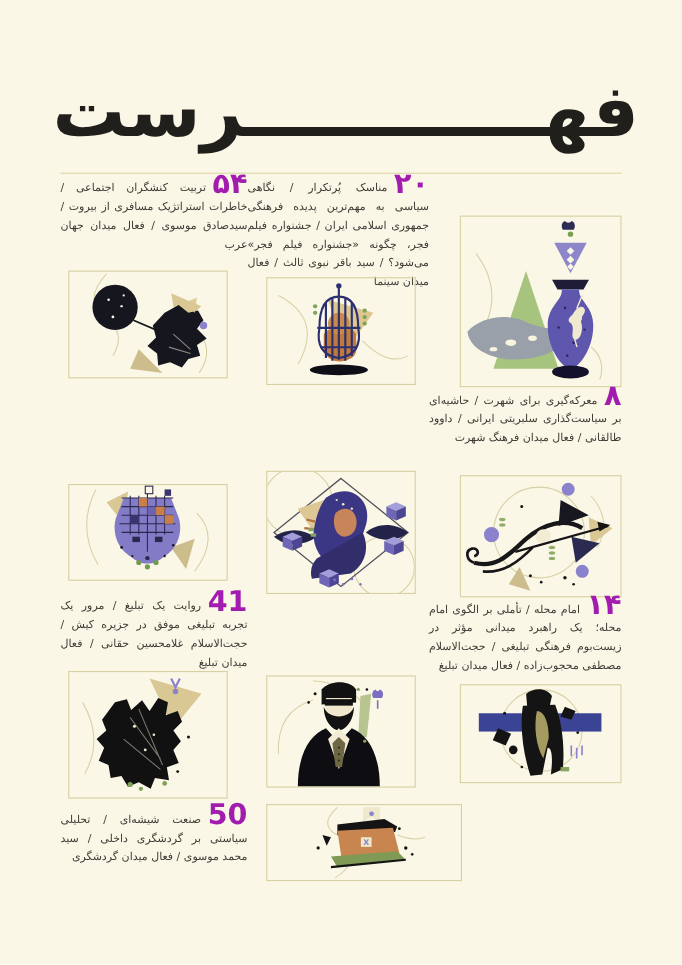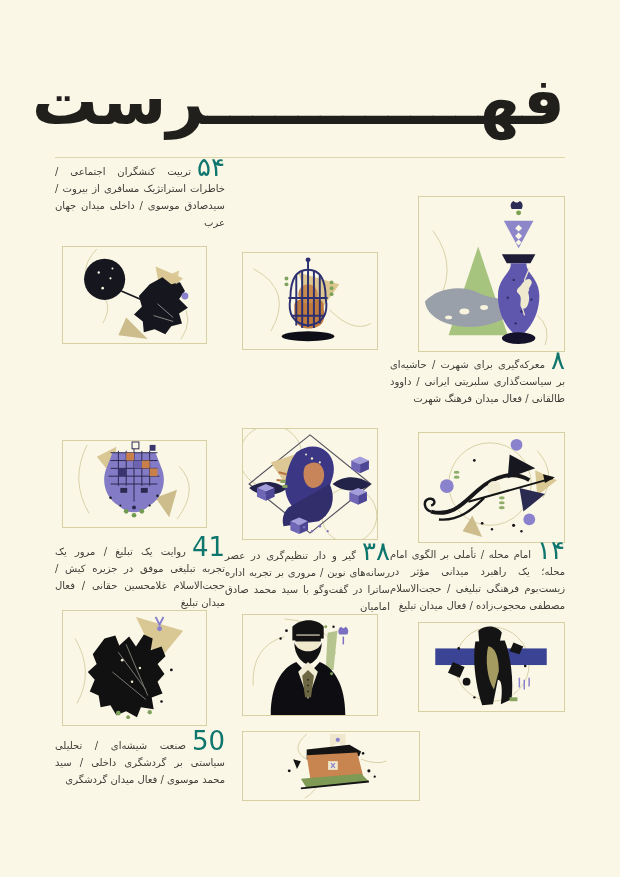--- a/index.html
+++ b/index.html
@@ -1,31 +1,31 @@
 <!DOCTYPE html>
 <html lang="fa" dir="rtl"><head>
 <meta charset="utf-8">
 <style>
   html,body{margin:0;padding:0;background:#ffffff;}
   .page{
     position:relative;width:620px;height:877px;overflow:hidden;
     background:#FAF7E6;font-family:"DejaVu Sans",sans-serif;direction:rtl;
   }
   .title{
-    position:absolute;top:50px;left:55px;right:55px;height:104px;margin:0;
+    position:absolute;top:50px;left:55px;right:39px;height:104px;margin:0;
     font-size:66px;font-weight:bold;color:#201F1B;text-align:left;
     line-height:104px;white-space:nowrap;
   }
   .divider{position:absolute;top:157px;left:55px;right:55px;height:1px;background:#DCD6A9;}
   .entry{
     position:absolute;direction:rtl;text-align:justify;text-align-last:right;
     color:#3D3C36;font-size:10px;line-height:17px;
   }
   .entry .num{
-    font-size:26px;font-weight:normal;color:#0f766e;line-height:0;
+    font-size:26px;font-weight:bold;color:#a21caf;line-height:0;
     padding-left:6px;position:relative;top:1px;letter-spacing:1px;
   }
   .col-r{left:390px;width:175px;}
   .col-m{left:225px;width:165px;}
   .col-l{left:55px;width:170px;}
   .pe6{top:168px;}  .pe20{top:163px;} .pe54{top:163px;}
   .pe8{top:356px;}  .pe28{top:356px;} .pe58{top:356px;}
   .pe14{top:546px;} .pe38{top:547px;} .pe66{top:543px;}
   .pe70{top:737px;}
   .illus{position:absolute;border:1px solid #D6D0A2;box-sizing:border-box;}
@@ -73,20 +73,23 @@
           <circle cx="104" cy="116" r="1.3"></circle>
         <circle cx="114" cy="104" r="1.1"></circle>
           <circle cx="98" cy="128" r="1.2"></circle>
       </g>
       <path d="M103,90 c4,-7 9,-9 11,-5 c2,4 -5,7 -3,13 c2,6 -1,17 -6,15 c-5,-2 1,-11 -4,-15 c-4,-3 0,-6 2,-8 Z" fill="#efe9cf"></path>
       <path d="M112,72 l-5,12 4,10 -7,16 3,10" fill="none" stroke="#efe9cf" stroke-width="1.3"></path>
       <ellipse cx="101" cy="143" rx="17" ry="6" fill="#14122a"></ellipse>
     </svg>
   </div>
 
+  <section class="entry col-m pe20">
+    <span class="num">۲۰</span><span>مناسک پُرتکرار / نگاهی سیاسی به مهم‌ترین پدیده فرهنگی جمهوری اسلامی ایران / جشنواره فیلم فجر، چگونه «جشنواره فیلم فجر» می‌شود؟ / سید باقر نبوی ثالث / فعال میدان سینما</span>
+  </section>
   <div class="illus b20">
     <svg viewBox="0 0 136 98" xmlns="http://www.w3.org/2000/svg">
       <path d="M10,16 Q52,38 28,80" fill="none" stroke="#d7d1a6" stroke-width="1"></path>
       <path d="M88,58 Q112,82 130,72" fill="none" stroke="#d7d1a6" stroke-width="1"></path>
       <polygon points="56,20 98,32 72,68" fill="#ddc78f"></polygon>
       <ellipse cx="66" cy="85" rx="27" ry="5" fill="#0e0e16"></ellipse>
       <path d="M52,54 c-2,-10 30,-12 30,-1 c0,9 3,18 -6,22 c-10,5 -22,1 -24,-9 Z" fill="#bf7a3e"></path>
       <circle cx="66" cy="42" r="10" fill="#c98a4d"></circle>
       <g fill="none" stroke="#2c3070" stroke-width="2">
         <path d="M48,46 c0,-20 7,-29 18,-29 c11,0 18,9 18,29"></path>
@@ -101,21 +104,21 @@
         <circle cx="90" cy="30" r="2"></circle>
           <circle cx="90" cy="36" r="2"></circle>
           <circle cx="90" cy="42" r="2"></circle>
         <circle cx="44" cy="26" r="2"></circle>
           <circle cx="44" cy="32" r="2"></circle>
       </g>
     </svg>
   </div>
 
   <section class="entry col-l pe54">
-    <span class="num">۵۴</span><span>تربیت کنشگران اجتماعی / خاطرات استراتژیک مسافری از بیروت / سیدصادق موسوی / داخلی میدان جهان عرب</span>
+    <span class="num">۵۴</span><span>تربیت کنشگران اجتماعی / خاطرات استراتژیک مسافری از بیروت / سیدصادق موسوی / فعال میدان جهان عرب</span>
   </section>
   <div class="illus b54">
     <svg viewBox="0 0 145 98" xmlns="http://www.w3.org/2000/svg">
       <path d="M34,2 Q10,28 36,46 Q52,58 40,78" fill="none" stroke="#d7d1a6" stroke-width="1"></path>
       <path d="M120,56 Q134,74 120,94" fill="none" stroke="#d7d1a6" stroke-width="1"></path>
       <polygon points="94,20 122,32 100,52" fill="#d9c794"></polygon>
       <polygon points="64,72 86,94 56,90" fill="#cdbd8d"></polygon>
       <circle cx="42" cy="33" r="21" fill="#16161e"></circle>
       <g fill="#faf7e6">
         <circle cx="36" cy="26" r="1.2"></circle>
@@ -271,23 +274,20 @@
       <path d="M102,56 v10 M107,58 v10 M112,56 v9" stroke="#8a82cc" stroke-width="1.5"></path>
       <rect x="92" y="76" width="8" height="4" fill="#87a55e"></rect>
       <g fill="#141414">
           <circle cx="40" cy="26" r="1.4"></circle>
           <circle cx="108" cy="44" r="1.3"></circle>
           <circle cx="56" cy="76" r="1.2"></circle>
         </g>
     </svg>
   </div>
 
-  <section class="entry col-m pe38">
-    <span class="num">۳۸</span><span>گیر و دار تنظیم‌گری در عصر رسانه‌های نوین / مروری بر تجربه اداره ساترا در گفت‌وگو با سید محمد صادق امامیان</span>
-  </section>
   <div class="illus b38">
     <svg viewBox="0 0 136 102" xmlns="http://www.w3.org/2000/svg">
       <path d="M42,4 Q88,8 94,40" fill="none" stroke="#d7d1a6" stroke-width="1"></path>
       <path d="M10,72 Q8,32 42,22" fill="none" stroke="#d7d1a6" stroke-width="1"></path>
       <polygon points="86,18 96,16 92,56 84,56" fill="#b6c58f"></polygon>
       <path d="M100,12 c-3,1 -4,5 -2,8 l8,0 c2,-3 1,-7 -2,-8 c-1,2 -3,2 -4,0 Z" fill="#7a6fc0"></path>
       <path d="M102,22 v8" stroke="#7a6fc0" stroke-width="1.5"></path>
       <path d="M50,12 c8,-9 26,-9 32,0 l0,12 -32,2 Z" fill="#121212"></path>
       <path d="M54,20 h24 v12 c-5,7 -19,7 -24,0 Z" fill="#efe8cc"></path>
       <rect x="53" y="21" width="26" height="6" fill="#121212"></rect>

